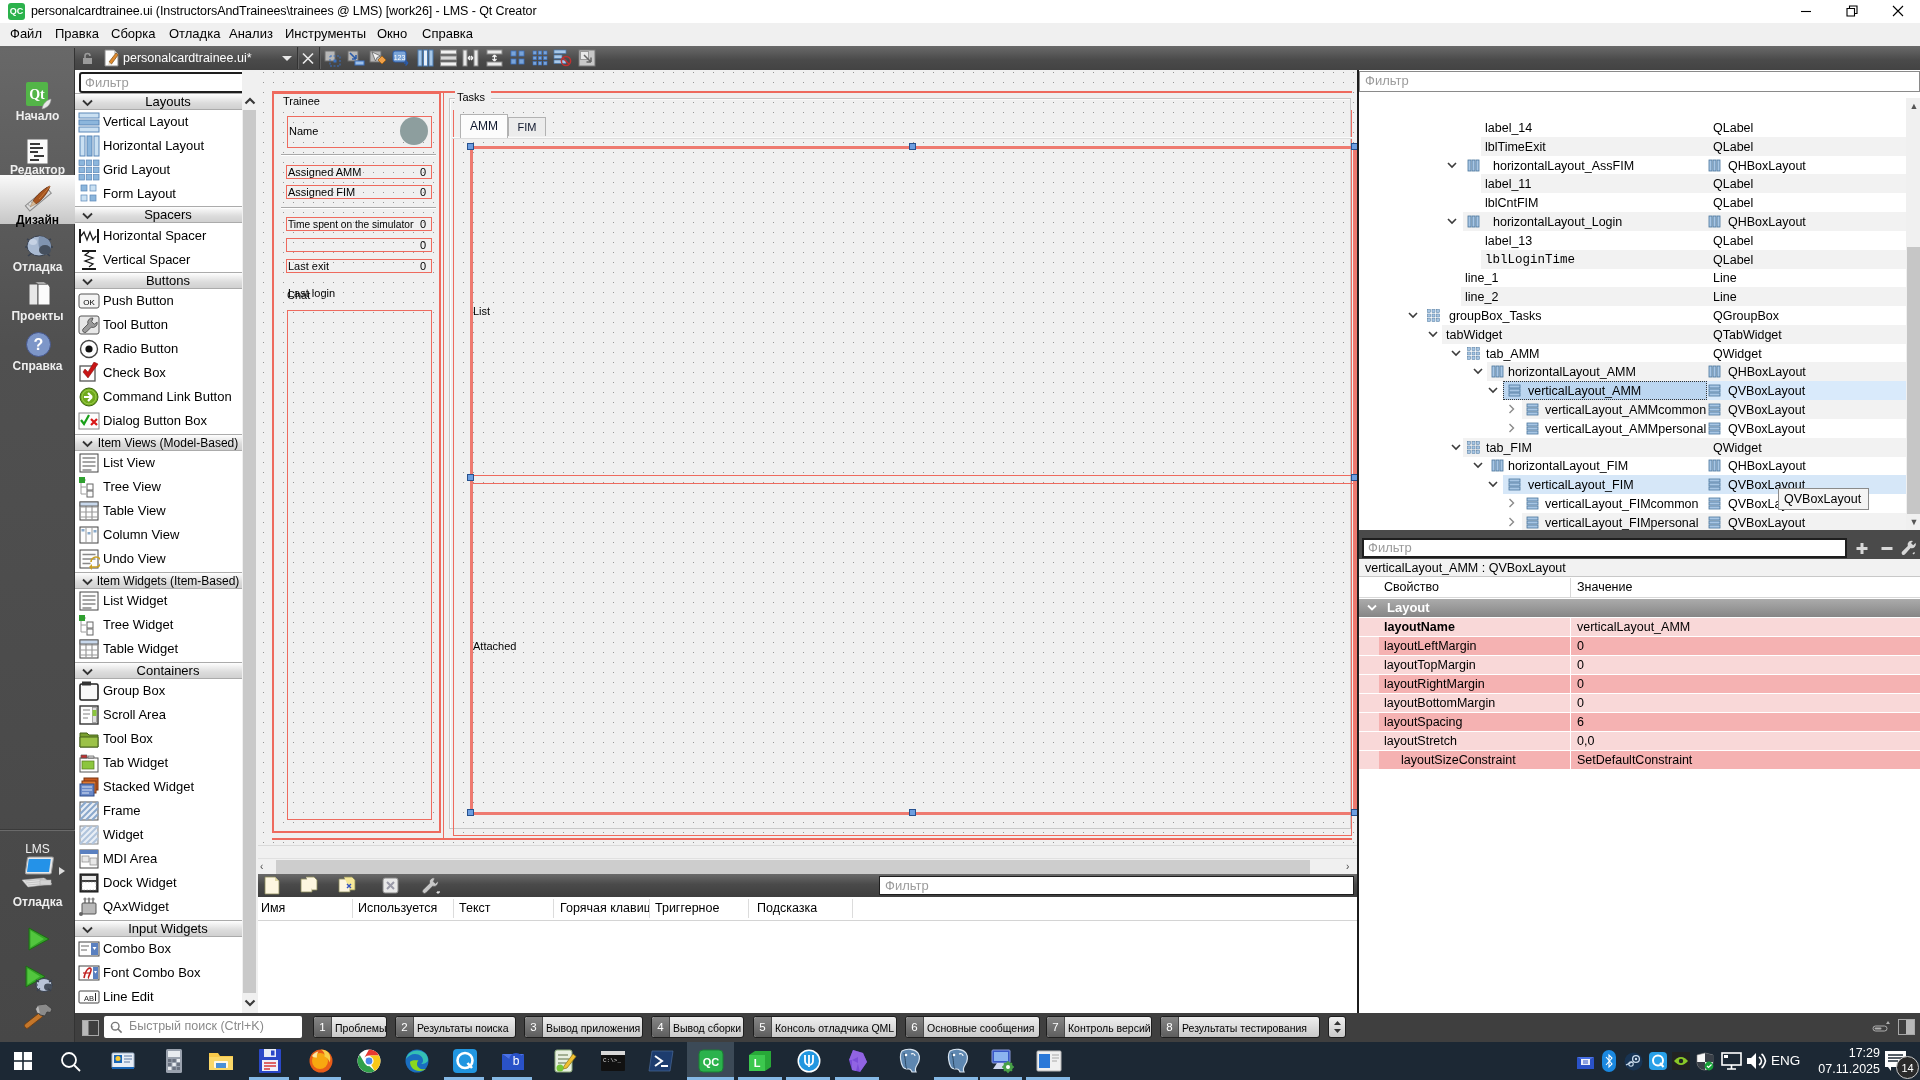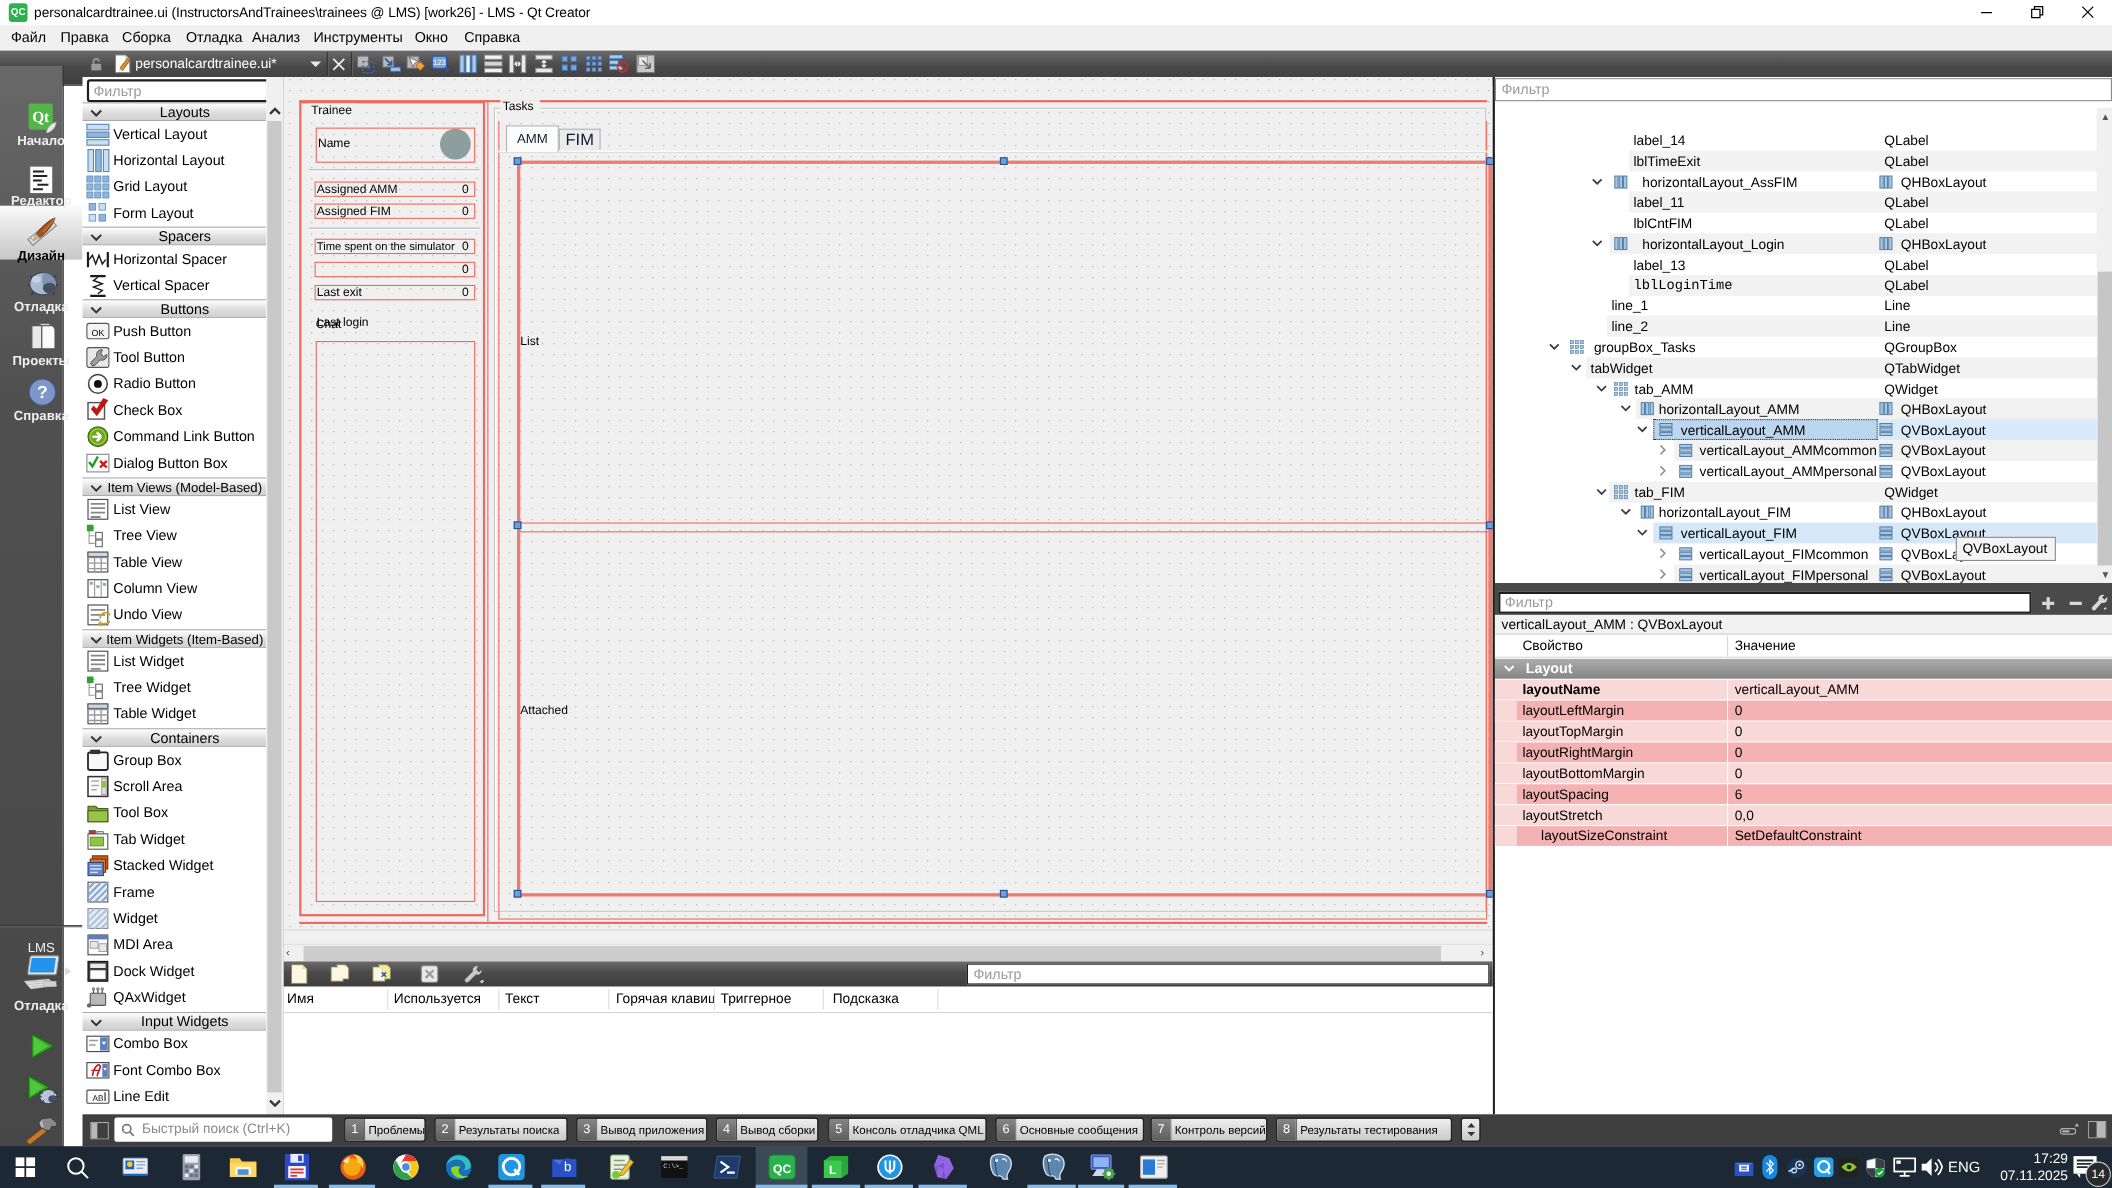--- a/index.html
+++ b/index.html
@@ -8,21 +8,21 @@
 
 #titlebar{left:0;top:0;width:1920px;height:23px;background:#fff;}
 #qcico{left:8px;top:3px;width:17px;height:17px;background:#2bb24c;border-radius:3px;color:#fff;font-size:9px;font-weight:bold;text-align:center;line-height:17px;}
 #titletxt{left:31px;top:4px;font-size:12.5px;color:#000;letter-spacing:-0.1px;}
 .winbtn{top:4px;width:14px;height:14px;}
 #menubar{left:0;top:23px;width:1920px;height:23px;background:#f0f0f0;padding-left:38px;}
 .menuitem{position:absolute;top:3px;font-size:13px;color:#000;}
 #toolbar{left:0;top:46px;width:1920px;height:32px;background:linear-gradient(#6a6a6a,#4a4a4a 45%,#3e3e3e);border-bottom:1px solid #2e2e2e;}
 .tsep{position:absolute;top:1px;width:1px;height:22px;background:#333;box-shadow:1px 0 0 #606060;}
 
-#sidebar{left:0;top:60px;width:58px;height:996px;background:linear-gradient(#686868,#505050 30%,#474747);border-right:1px solid #333;}
+#sidebar{left:0;top:48px;width:75px;height:996px;background:linear-gradient(#686868,#505050 30%,#474747);border-right:1px solid #333;}
 .modelbl{position:absolute;width:75px;text-align:center;color:#eee;font-weight:bold;font-size:12px;}
 #modesel{left:0;top:127px;width:75px;height:49px;background:linear-gradient(#fafafa,#c6c6c6);}
 
 #widgetbox{left:75px;top:70px;width:183px;height:943px;background:#fff;border-right:2px solid #252525;}
 #wfilter{left:4px;top:2px;width:173px;height:21px;background:#fff;border:2px solid #1e1e1e;border-radius:3px;color:#9b9b9b;font-size:13px;line-height:17px;padding-left:4px;}
 .wheader{position:absolute;left:0;width:167px;height:17px;background:linear-gradient(#fefefe,#dcdcdc 60%,#d0d0d0);border-top:1px solid #ababab;border-bottom:1px solid #ababab;text-align:center;font-size:13px;line-height:16px;color:#000;padding-left:19px;box-sizing:border-box;white-space:nowrap;overflow:hidden;}
 .wchev{position:absolute;left:7px;top:5px;width:11px;height:8px;}
 .witem{position:absolute;left:0;width:167px;height:24px;font-size:13px;color:#000;}
 .witem span{position:absolute;left:28px;top:4px;}
 .wicon{position:absolute;left:3px;top:1px;width:22px;height:22px;}
@@ -642,21 +642,21 @@
 
  <div class="redline" style="left:185px;top:22px;width:1px;height:746px;"></div>
  <div class="etched" style="left:191px;top:28px;width:902px;height:731px;"></div>
  <div class="abs" style="left:197px;top:21px;width:36px;height:13px;background:#f0f0f0;"></div>
  <div class="clabel" style="left:199px;top:21px;">Tasks</div>
  <div class="redline" style="left:195px;top:40px;width:1px;height:725px;"></div>
  <div class="redline" style="left:1093px;top:40px;width:1px;height:725px;"></div>
  <div class="redline" style="left:195px;top:765px;width:899px;height:1px;"></div>
 
  <div class="abs" style="left:194px;top:67px;width:900px;height:1px;background:#fafafa;box-shadow:0 1px 0 #dcdcdc;"></div>
- <div class="abs" style="left:250px;top:47px;width:38px;height:19px;background:#ececec;border:1px solid #b2b2b2;border-bottom:none;font-size:15px;text-align:center;line-height:19px;color:#10182e;">FIM</div>
+ <div class="abs" style="left:250px;top:47px;width:38px;height:19px;background:#ececec;border:1px solid #b2b2b2;border-bottom:none;font-size:11px;text-align:center;line-height:19px;color:#10182e;">FIM</div>
  <div class="abs" style="left:202px;top:44px;width:48px;height:24px;background:#fcfcfc;border:1px solid #b2b2b2;border-bottom:none;font-size:12px;text-align:center;line-height:22px;color:#10182e;">AMM</div>
 
  <div class="redthick" style="left:212px;top:76px;width:886px;height:3px;"></div>
  <div class="redthick" style="left:212px;top:76px;width:3px;height:669px;"></div>
  <div class="redthick" style="left:212px;top:742px;width:886px;height:3px;"></div>
  <div class="redthick" style="left:1095px;top:76px;width:4px;height:669px;"></div>
  <div class="redline" style="left:215px;top:405px;width:880px;height:1px;"></div>
  <div class="redline" style="left:215px;top:413px;width:880px;height:1px;"></div>
  <div class="clabel" style="left:215px;top:235px;">List</div>
  <div class="clabel" style="left:215px;top:570px;">Attached</div>

